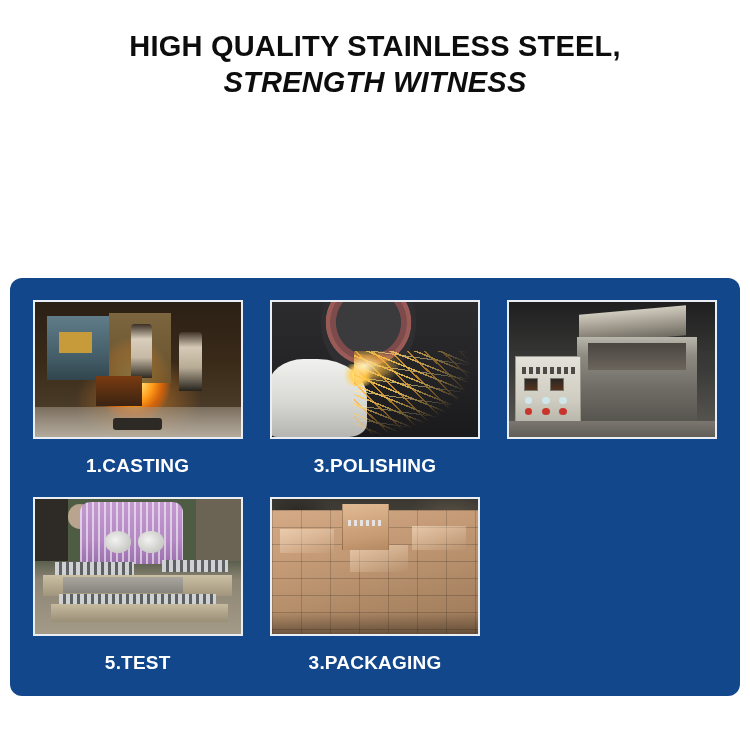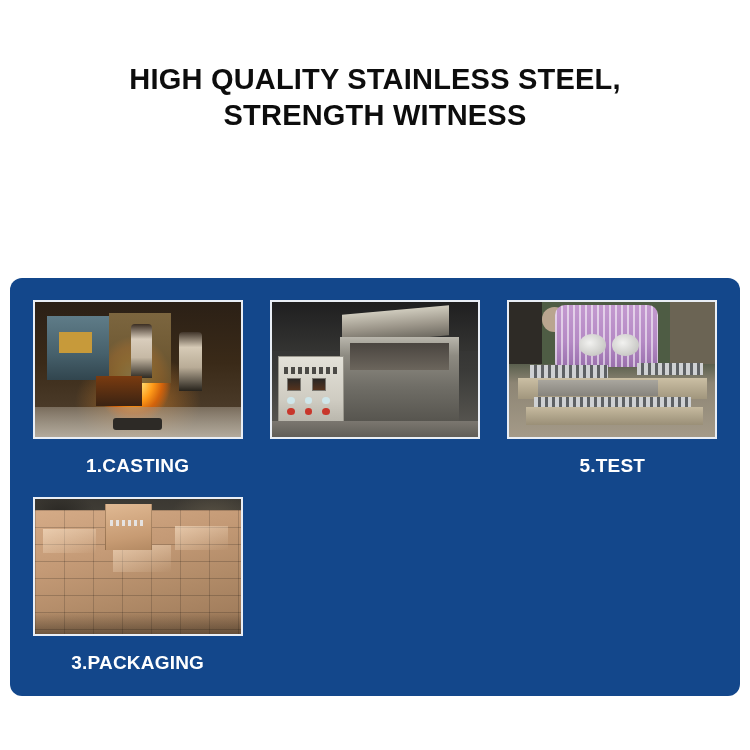--- a/index.html
+++ b/index.html
@@ -24,29 +24,30 @@
   
   .header {
     position: absolute;
     left: 0;
     top: 0;
     width: 750px;
     text-align: center;
   }
   .headline {
     margin: 0;
-    padding-top: 61px;
+    padding-top: 28px;
     font-size: 29px;
     font-weight: bold;
     line-height: 36px;
     letter-spacing: 0.2px;
     color: #0d0d0d;
   }
   .headline .line2 {
     display: block;
+    font-style: italic;
   }
   .subhead {
     margin: 0;
     padding-top: 38px;
     font-size: 19px;
     font-weight: normal;
     line-height: 27px;
     color: #222222;
     letter-spacing: 0.1px;
   }
@@ -396,20 +397,31 @@
             <div class="worker2"></div>
             <div class="ladle"></div>
             <div class="floor"></div>
             <div class="scoop"></div>
           </div>
         </div>
         <div class="step-label">1.CASTING</div>
       </div>
 
 
+      <div class="process-cell">
+        <div class="photo-frame">
+          <div class="photo art-polishing">
+            <div class="wheel"></div>
+            <div class="glove"></div>
+            <div class="hotspot"></div>
+            <div class="sparks"></div>
+          </div>
+        </div>
+        <div class="step-label">3.POLISHING</div>
+      </div>
 
       <div class="process-cell">
         <div class="photo-frame">
           <div class="photo art-cleaning">
             <div class="wall"></div>
             <div class="lid"></div>
             <div class="tank"></div>
             <div class="tank-inner"></div>
             <div class="cabinet">
               <div class="cab-text"></div>

